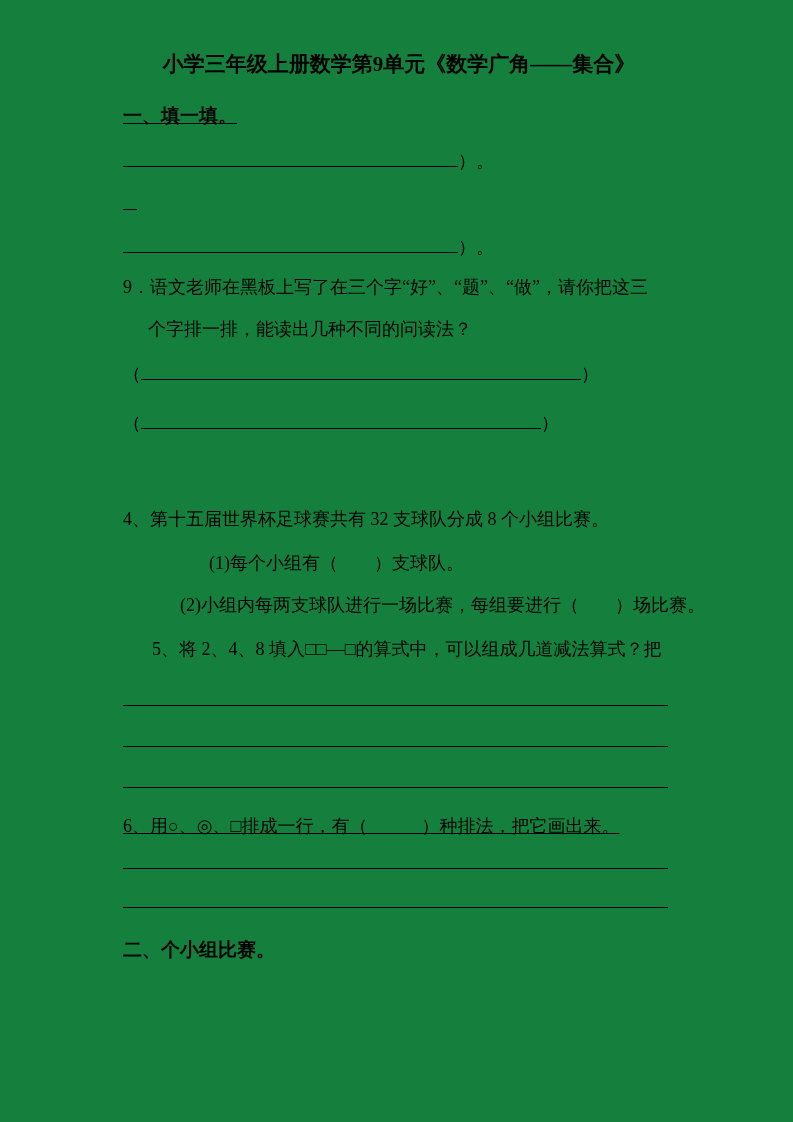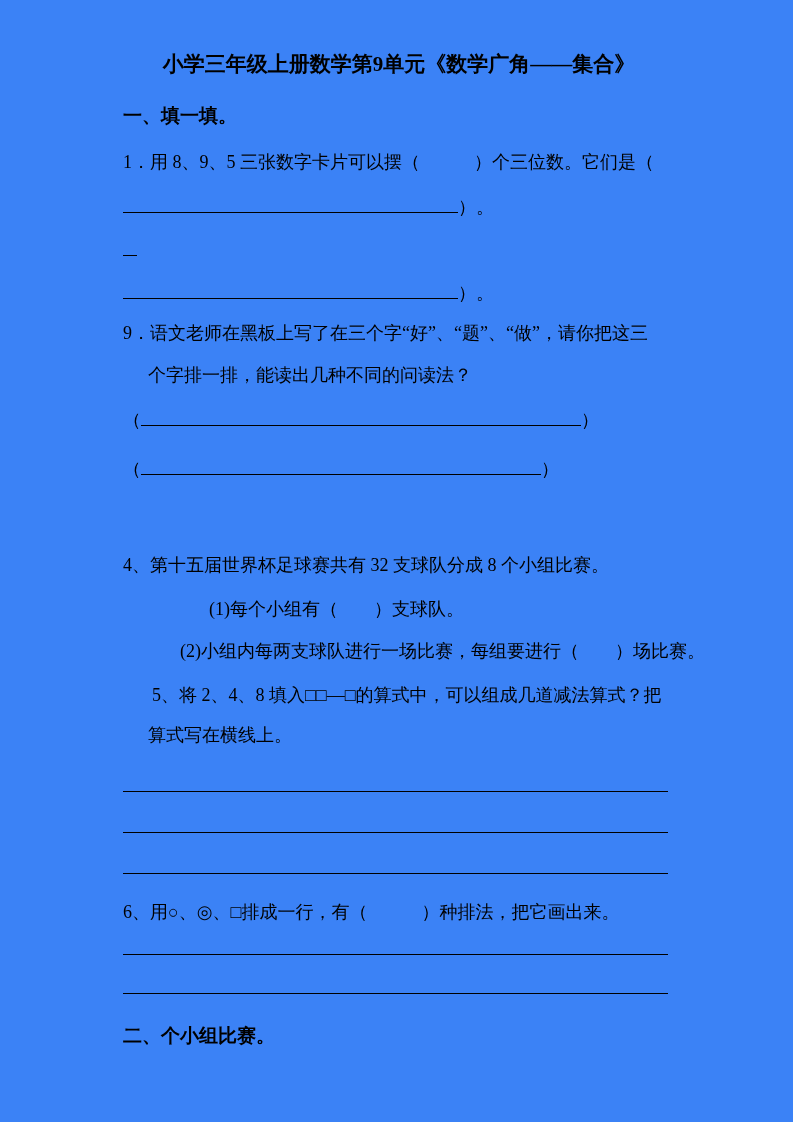--- a/index.html
+++ b/index.html
@@ -4,21 +4,21 @@
 <style>
   html, body {
     margin: 0;
     padding: 0;
     background: #ffffff;
   }
   .page {
     width: 793px;
     height: 1122px;
     box-sizing: border-box;
-    background: #3b82f6;
+    background: #15803d;
     color: #000000;
     font-family: "Liberation Serif", "DejaVu Serif", serif;
     padding: 50px 118px 0 123px;
     overflow: hidden;
     position: relative;
   }
   .title {
     font-size: 21px;
     font-weight: bold;
     text-align: center;
@@ -50,53 +50,51 @@
     width: 545px;
     height: 0;
     border-top: 1px solid #000;
   }
   .indent1 { padding-left: 25px; font-family: Liberation Serif, serif; }
   .indent2 { padding-left: 57px; }
   .mt16 { margin-top: 16px; }
   .mt18 { margin-top: 18px; }
   .mt20 { margin-top: 20px; margin-left: 29px; }
   .mt22 { margin-top: 22px; }
-  .mt26 { margin-top: 26px; }
+  .mt26 { margin-top: 26px; text-decoration: underline; }
   .mt30 { margin-top: 30px; }
   .mt38 { margin-top: 38px; }
   .mt40 { margin-top: 40px; }
   .mt44 { margin-top: 44px; }
   .mt50 { margin-top: 72px; }
 </style>
 </head>
 <body>
 
 <div class="page">
 
   <div class="title">小学三年级上册数学第9单元《数学广角——集合》</div>
 
   <div class="heading mt26">一、填一填。</div>
 
-  <div class="row mt22">1．用 8、9、5 三张数字卡片可以摆（　　　）个三位数。它们是（</div>
   <div class="row mt18"><span class="blank w335"></span><span>）。</span></div>
 
   <div class="row mt16"><span class="blank w14"></span></div>
   <div class="row mt16"><span class="blank w335"></span><span>）。</span></div>
 
   <div class="row mt16">9．语文老师在黑板上写了在三个字“好”、“题”、“做”，请你把这三</div>
   <div class="row mt18 indent1">个字排一排，能读出几种不同的问读法？</div>
   <div class="row mt18"><span>（</span><span class="blank w440"></span><span>）</span></div>
   <div class="row mt22"><span>（</span><span class="blank w400"></span><span>）</span></div>
 
   <div class="row mt50">4、第十五届世界杯足球赛共有 32 支球队分成 8 个小组比赛。</div>
   <div class="row mt20 indent2">(1)每个小组有（　　）支球队。</div>
   <div class="row mt18 indent2">(2)小组内每两支球队进行一场比赛，每组要进行（　　）场比赛。</div>
 
   <div class="row mt20">5、将 2、4、8 填入□□—□的算式中，可以组成几道减法算式？把</div>
-  <div class="row mt16 indent1">算式写在横线上。</div>
   <div class="hr mt44"></div>
   <div class="hr mt40"></div>
   <div class="hr mt40"></div>
 
   <div class="row mt26">6、用○、◎、□排成一行，有（　　　）种排法，把它画出来。</div>
   <div class="hr mt30"></div>
   <div class="hr mt38"></div>
 
   <div class="heading mt30">二、个小组比赛。</div>
 

